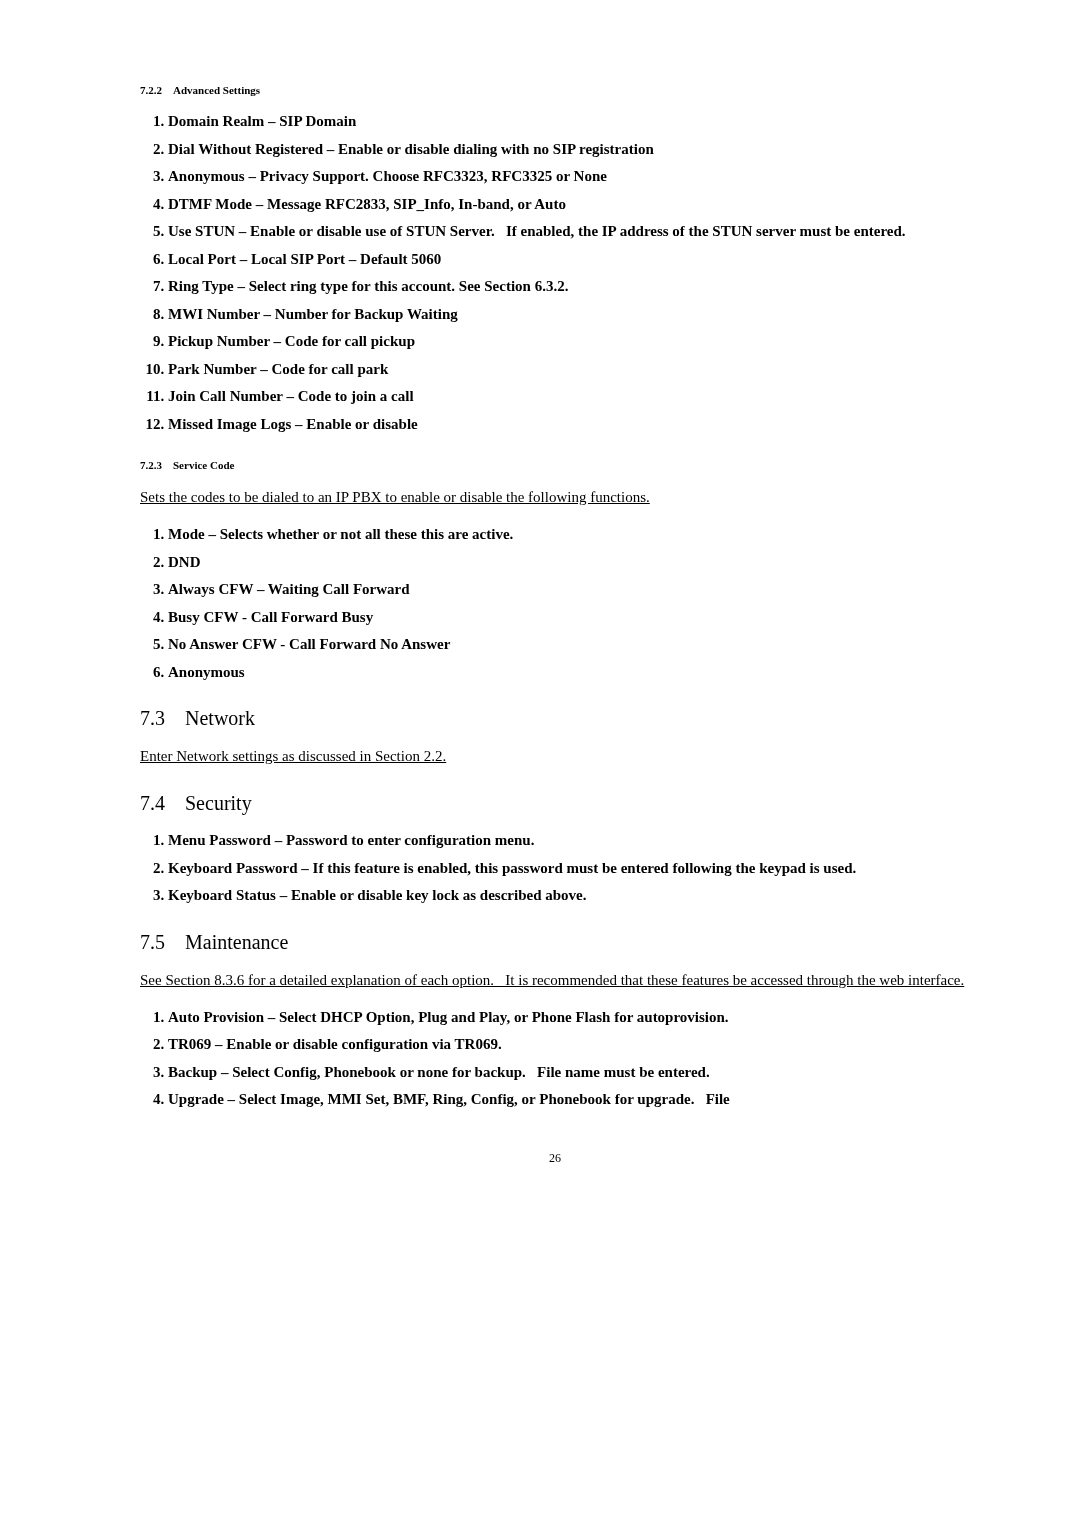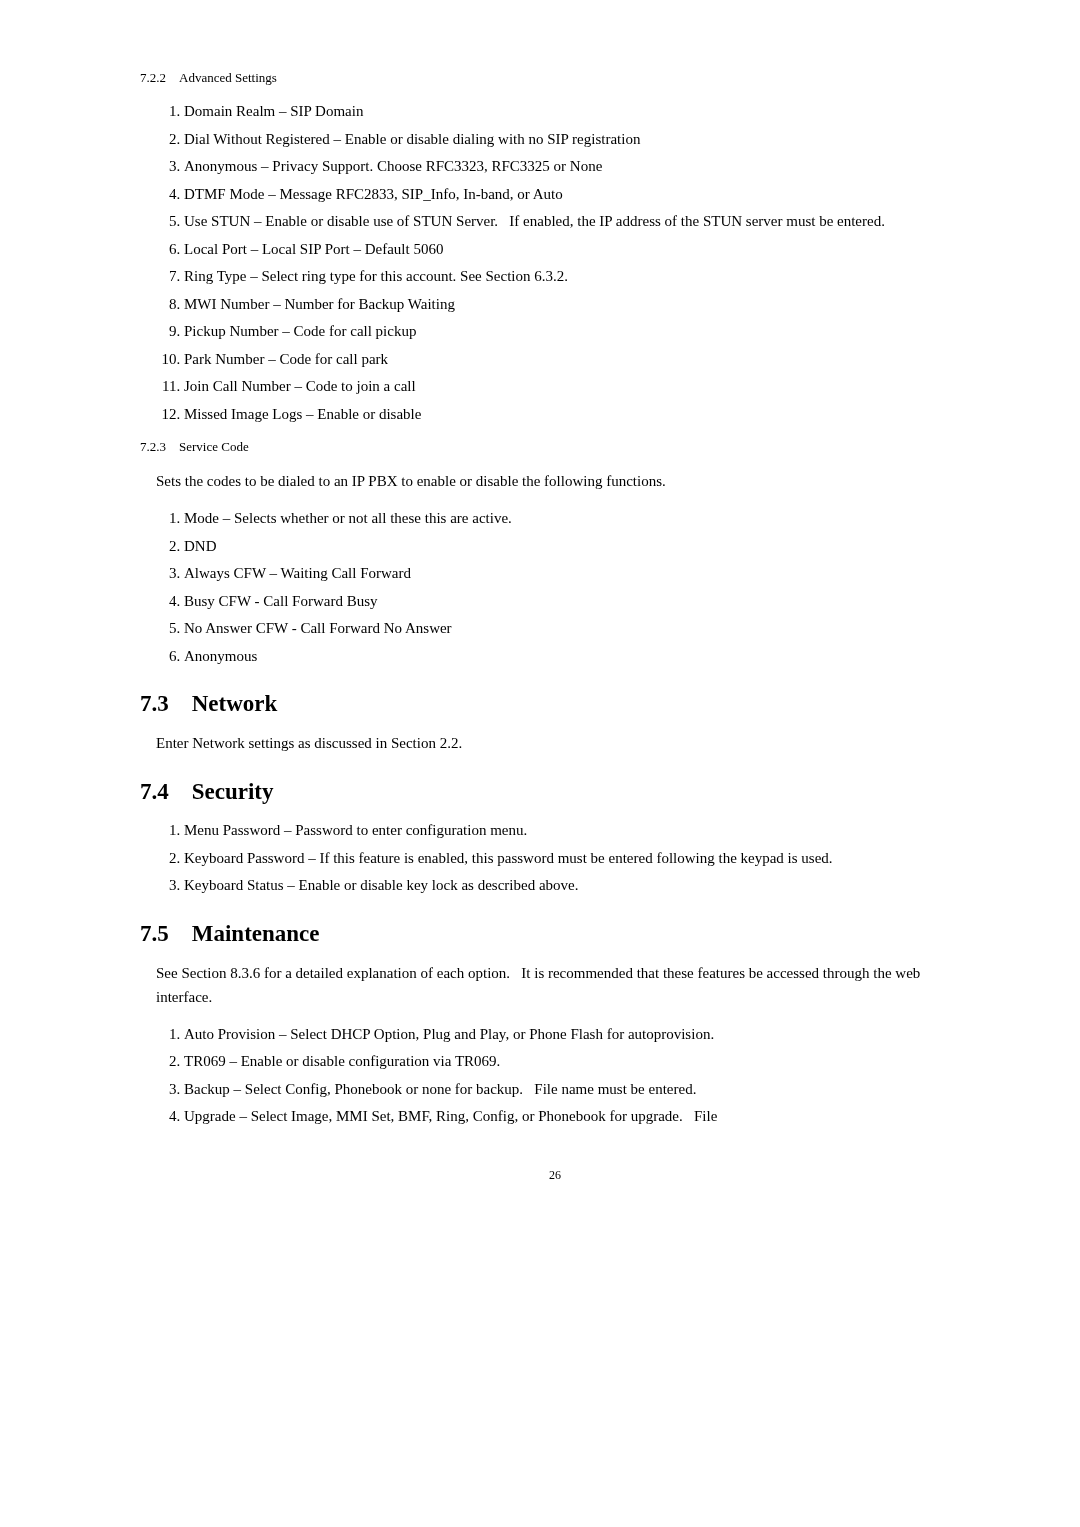--- a/index.html
+++ b/index.html
@@ -10,52 +10,54 @@
     body {
       background: #ffffff;
       font-family: "Times New Roman", Times, serif;
       font-size: 15px;
       color: #000000;
       width: 1080px;
       min-height: 1527px;
       padding: 60px 110px 60px 140px;
     }
     .section-heading-2 {
-      font-size: 13px;
-      font-weight: normal;
-      margin-bottom: 14px;
-      margin-top: 10px;
-    }
-    .section-heading-1 {
-      font-size: 23px;
+      font-size: 11px;
       font-weight: bold;
       margin-bottom: 14px;
       margin-top: 24px;
     }
+    .section-heading-1 {
+      font-size: 20px;
+      font-weight: normal;
+      margin-bottom: 14px;
+      margin-top: 24px;
+    }
     ol {
-      margin-left: 44px;
+      margin-left: 28px;
       margin-bottom: 14px;
+      font-weight: bold;
     }
     ol li {
       margin-bottom: 5px;
       line-height: 1.5;
     }
     p {
       margin-bottom: 12px;
       line-height: 1.6;
     }
     .page-number {
       text-align: center;
       margin-top: 40px;
       font-size: 12px;
     }
     .indent-para {
-      margin-left: 16px;
+      margin-left: 0;
       margin-bottom: 14px;
       line-height: 1.6;
+      text-decoration: underline;
     }
   </style>
 </head>
 <body>
 
 <h2 class="section-heading-2">7.2.2&nbsp;&nbsp;&nbsp;&nbsp;Advanced Settings</h2>
 
 <ol>
   <li>Domain Realm – SIP Domain</li>
   <li>Dial Without Registered – Enable or disable dialing with no SIP registration</li>

